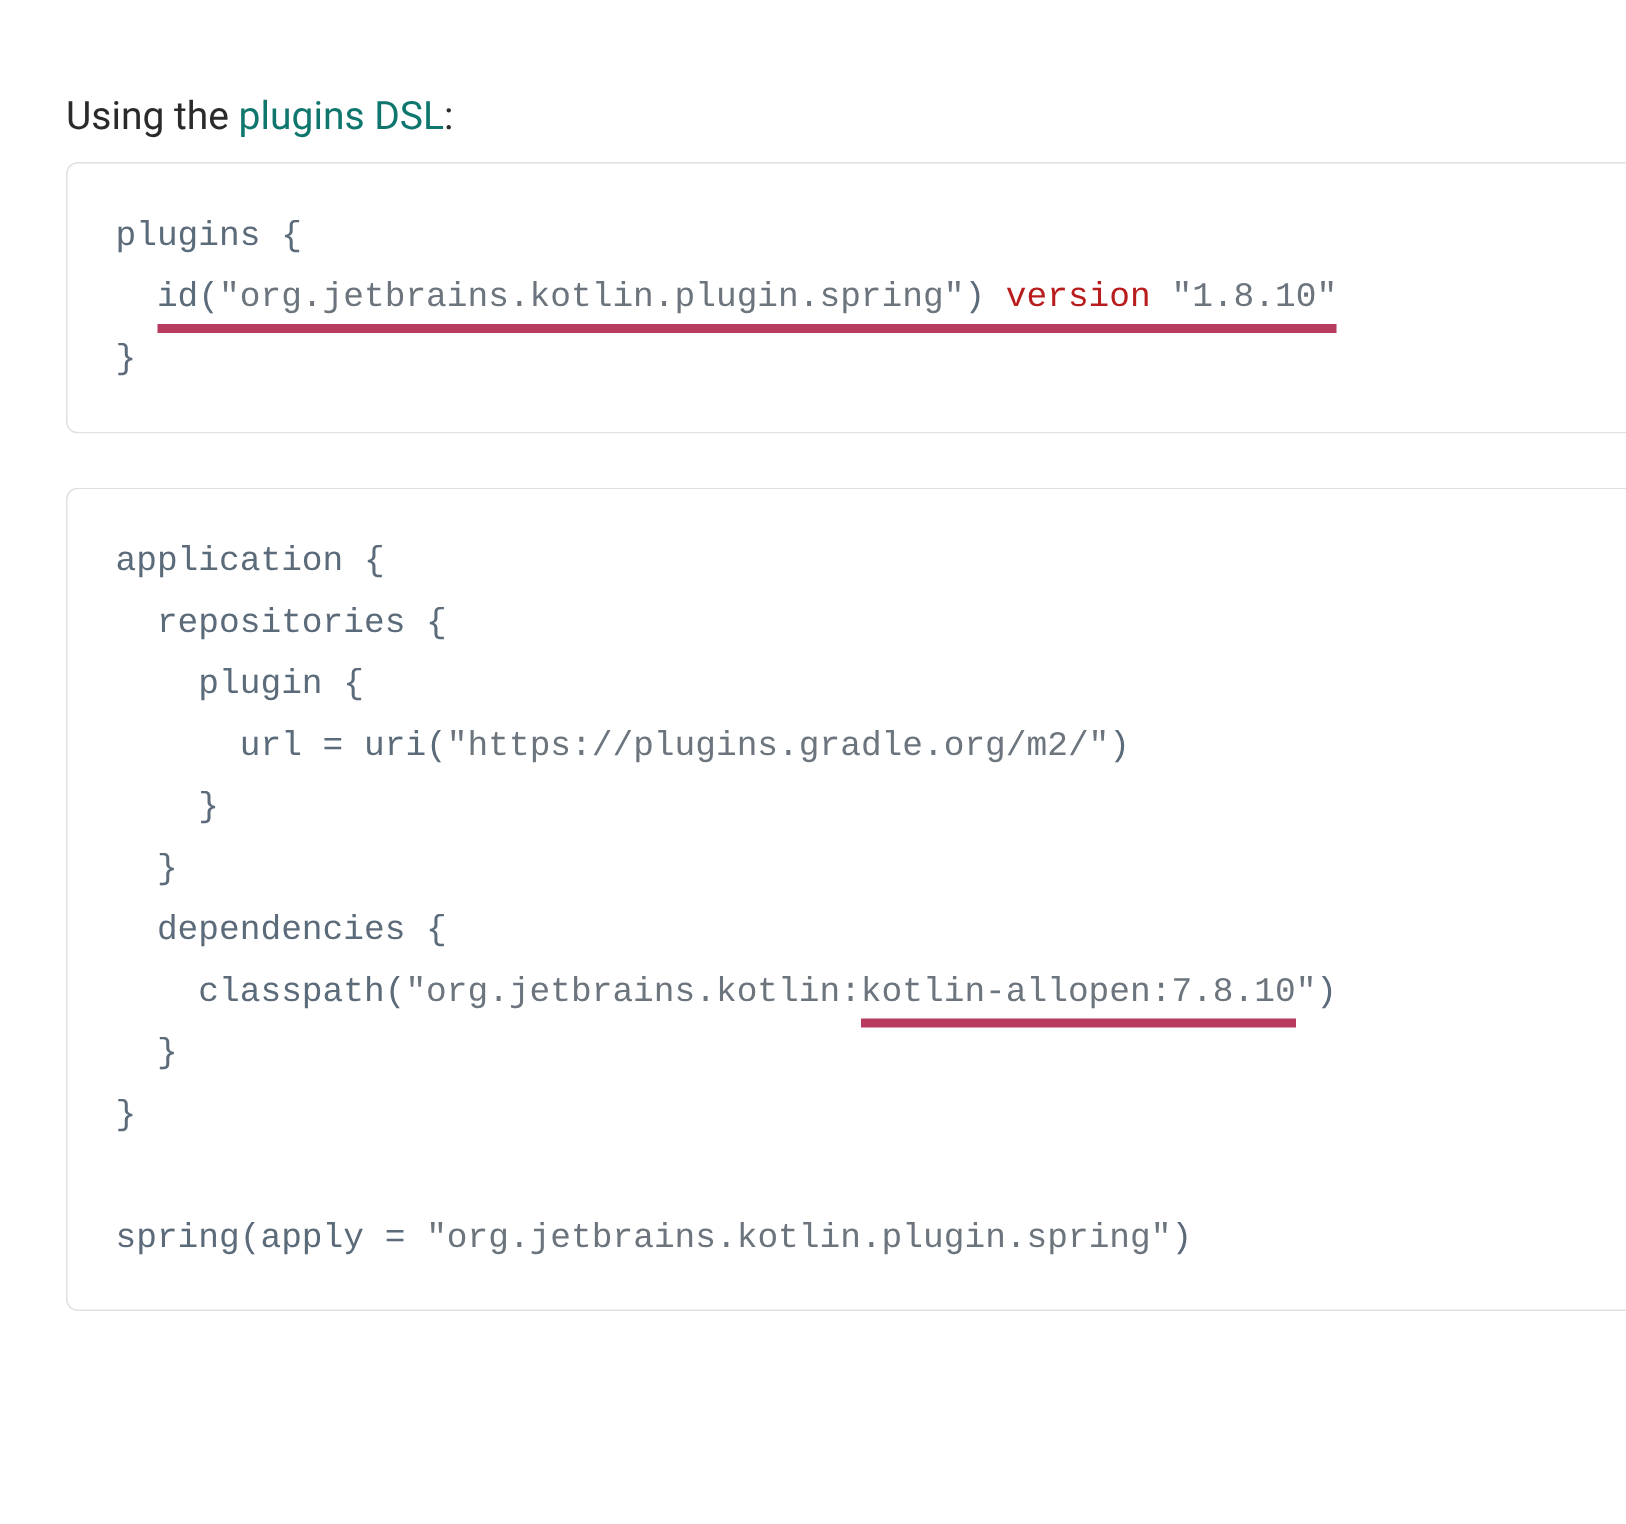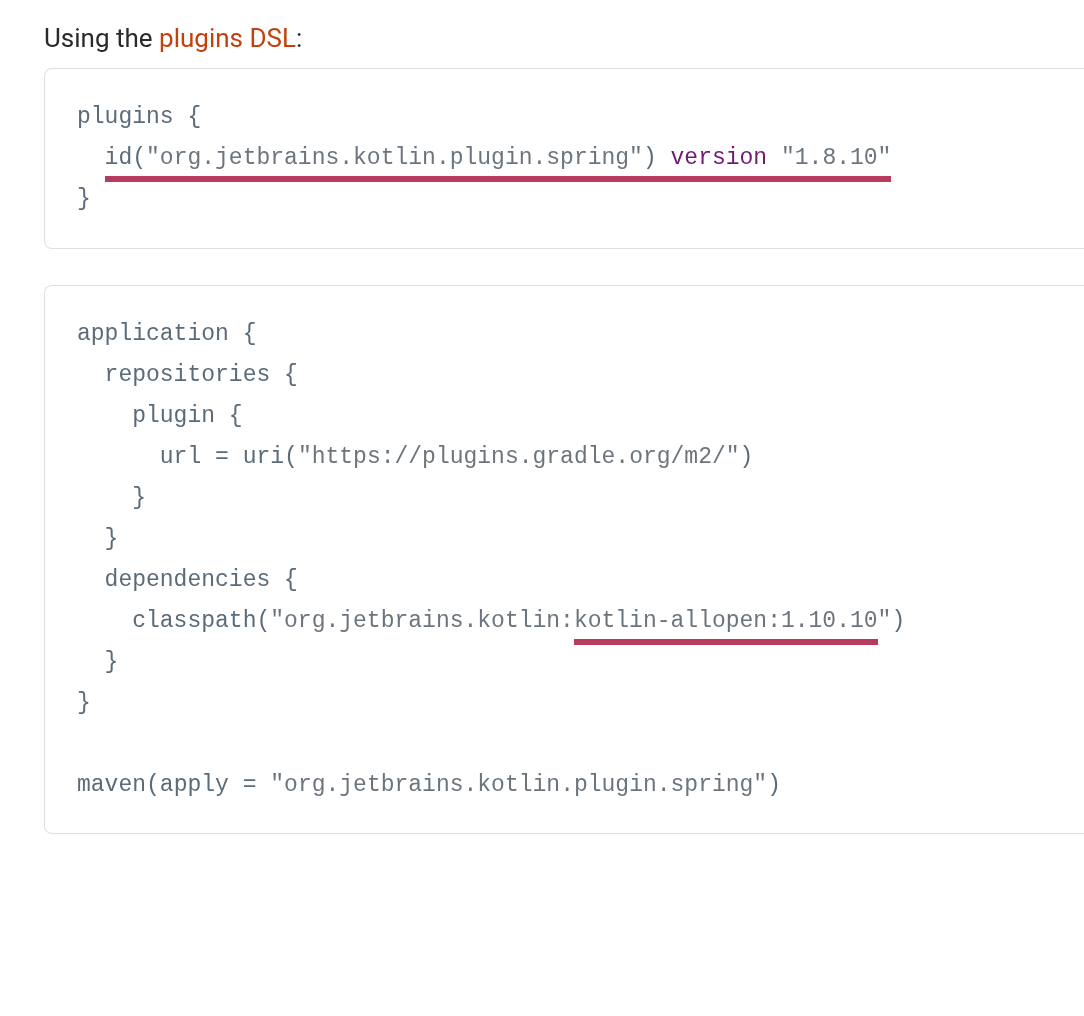--- a/index.html
+++ b/index.html
@@ -19,23 +19,24 @@
     
     .section-heading {
       font-size: 26px;
       font-weight: 400;
       color: #2a2a2a;
       margin-bottom: 12px;
       line-height: 1.4;
     }
     
     .section-heading .link {
-      color: #c2410c;
+      color: #0f766e;
       position: relative;
       display: inline-block;
+      margin-top: 40px;
     }
     
     .underline-annotation {
       position: absolute;
       height: 6px;
       background: #b73a5f;
       bottom: -10px;
     }
     
     .code-block {
@@ -54,21 +55,21 @@
       line-height: 1.78;
       white-space: pre;
       color: #5c6b7a;
     }
     
     .code-block code {
       font-family: inherit;
     }
     
     .tok-keyword {
-      color: #701a75;
+      color: #b91c1c;
     }
     
     .tok-string {
       color: #6c757d;
     }
     
     .tok-punct {
       color: #5c6b7a;
     }
     
@@ -109,19 +110,19 @@
 <div>
 
   <div class="code-block">
     <pre><code><span class="tok-ident">application {</span>
 <span class="tok-ident">  repositories {</span>
 <span class="tok-ident">    plugin {</span>
 <span class="tok-ident">      url </span><span class="tok-punct">=</span><span class="tok-ident"> uri</span><span class="tok-punct">(</span><span class="tok-string">"https://plugins.gradle.org/m2/"</span><span class="tok-punct">)</span>
 <span class="tok-punct">    }</span>
 <span class="tok-punct">  }</span>
 <span class="tok-ident">  dependencies {</span>
-<span class="tok-ident">    classpath</span><span class="tok-punct">(</span><span class="tok-string">"org.jetbrains.kotlin:</span><span class="underline-wrap"><span class="tok-string">kotlin-allopen:1.10.10</span><span class="code-underline"></span></span><span class="tok-string">"</span><span class="tok-punct">)</span>
+<span class="tok-ident">    classpath</span><span class="tok-punct">(</span><span class="tok-string">"org.jetbrains.kotlin:</span><span class="underline-wrap"><span class="tok-string">kotlin-allopen:7.8.10</span><span class="code-underline"></span></span><span class="tok-string">"</span><span class="tok-punct">)</span>
 <span class="tok-punct">  }</span>
 <span class="tok-punct">}</span>
 <span></span>
-<span class="tok-ident">maven</span><span class="tok-punct">(</span><span class="tok-ident">apply </span><span class="tok-punct">=</span><span> </span><span class="tok-string">"org.jetbrains.kotlin.plugin.spring"</span><span class="tok-punct">)</span></code></pre>
+<span class="tok-ident">spring</span><span class="tok-punct">(</span><span class="tok-ident">apply </span><span class="tok-punct">=</span><span> </span><span class="tok-string">"org.jetbrains.kotlin.plugin.spring"</span><span class="tok-punct">)</span></code></pre>
   </div>
 </div>
 
 </body></html>

